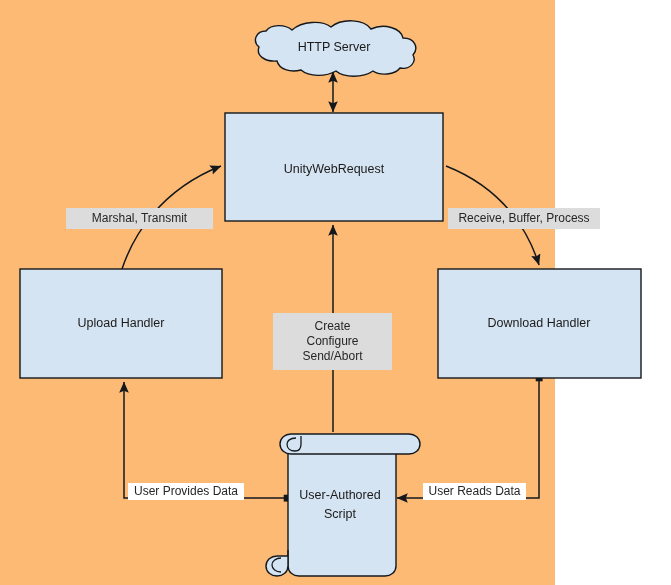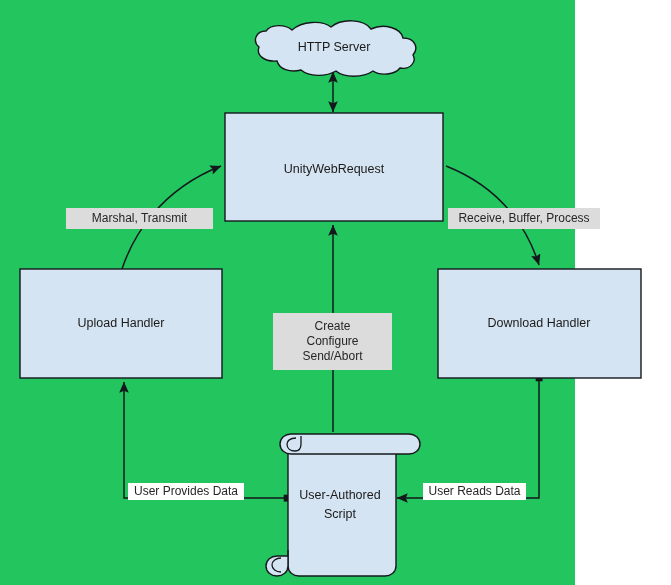--- a/index.html
+++ b/index.html
@@ -10,22 +10,21 @@
   body {
     width: 671px;
     height: 585px;
     font-family: "Liberation Sans", sans-serif;
     overflow: hidden;
   }
   #diagram-root {
     position: relative;
     width: 555px;
     height: 585px;
-    background: #22c55e;
-    padding-left: 20px;
+    background: #fdba74;
   }
   svg.diagram-canvas {
     position: absolute;
     left: 0;
     top: 0;
     width: 671px;
     height: 585px;
   }
   .node-label {
     font-family: "Liberation Sans", sans-serif;

